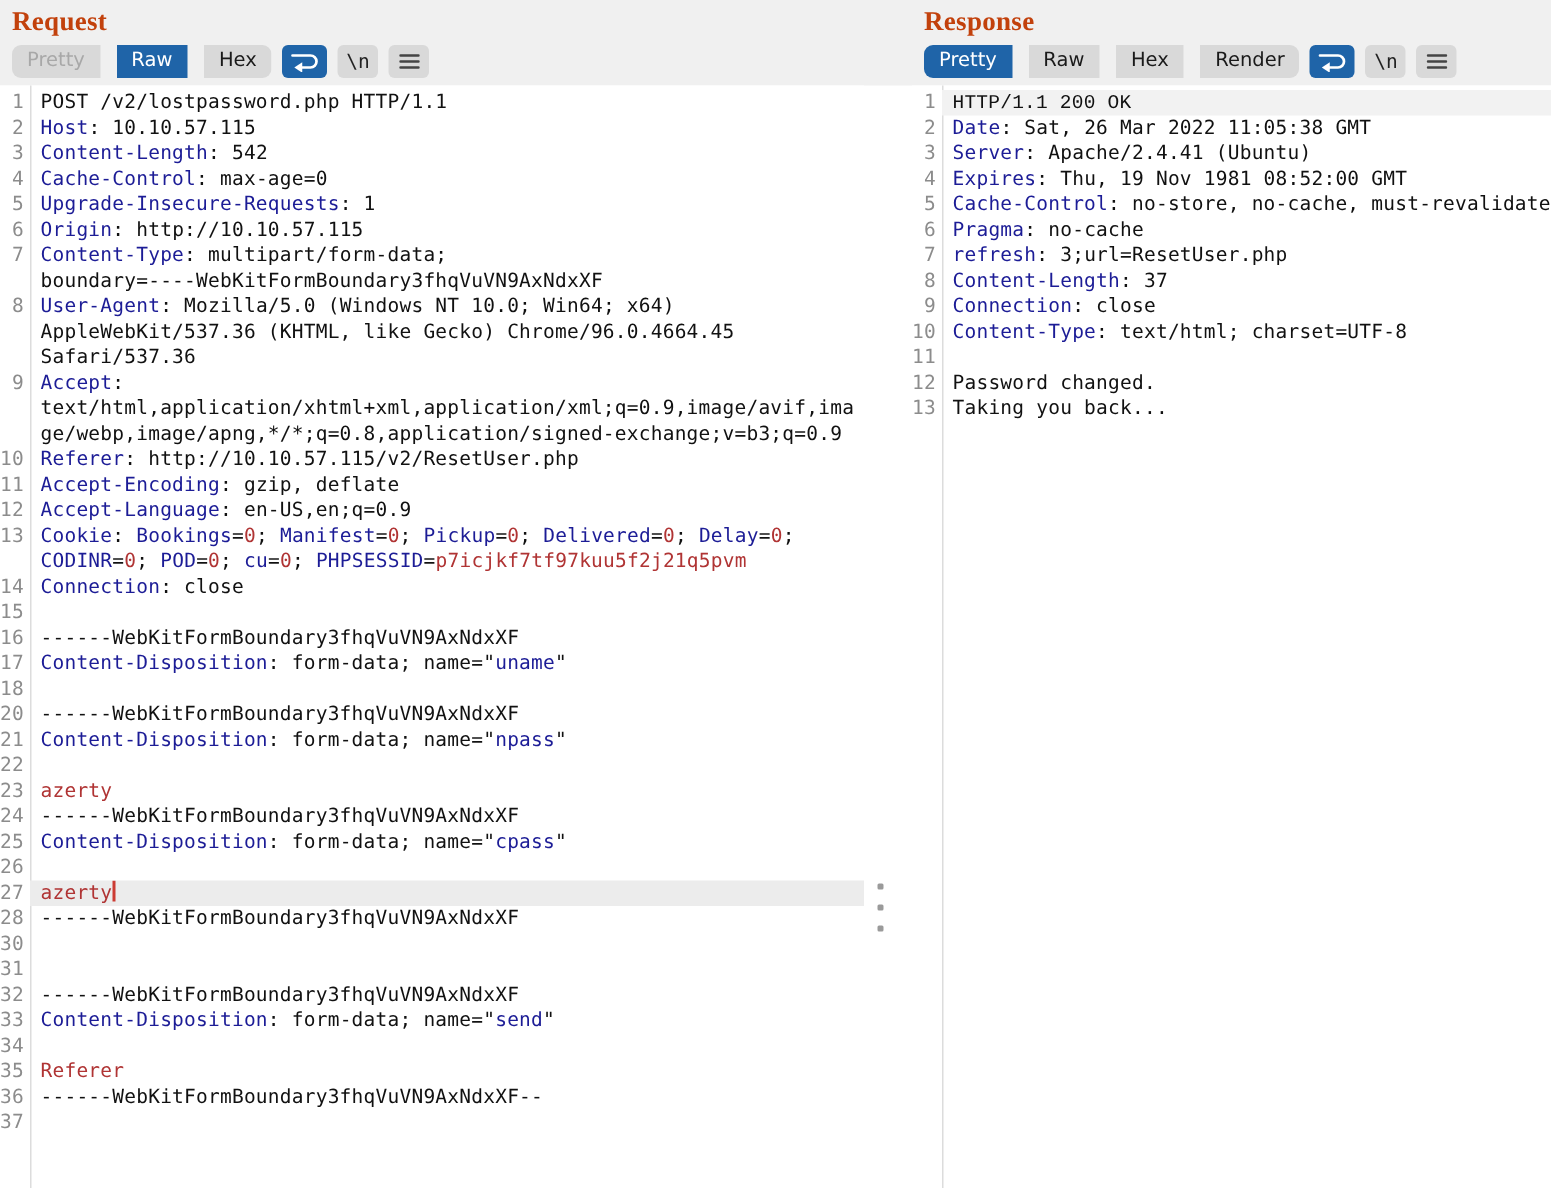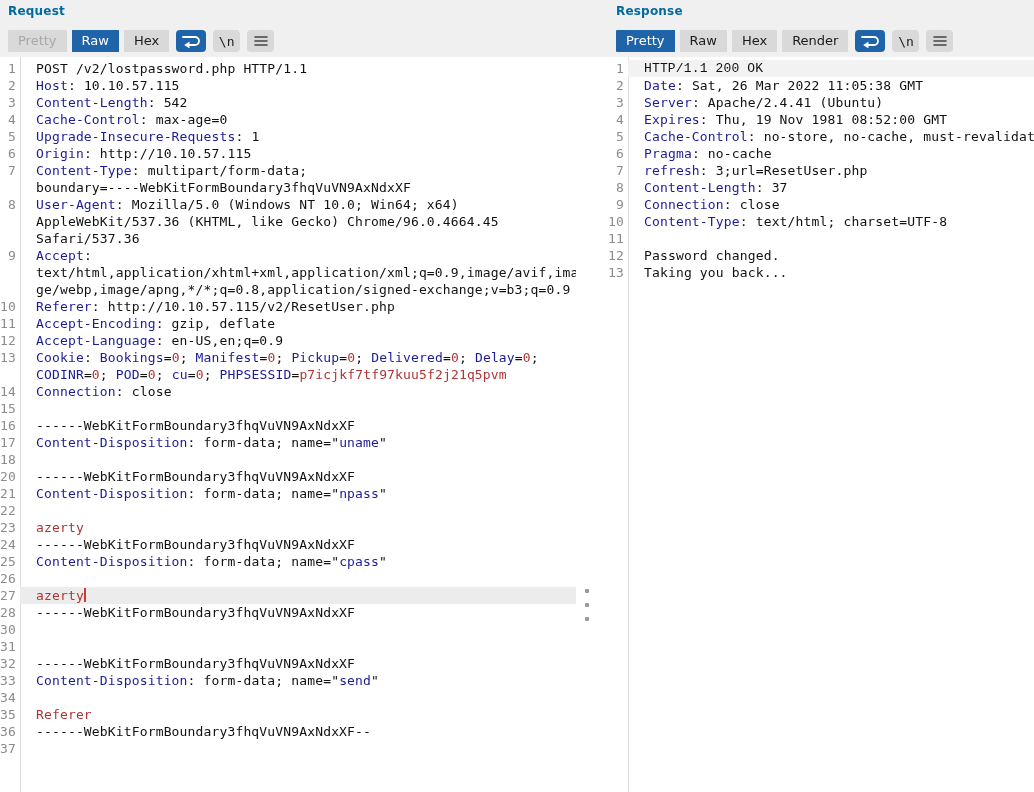--- a/index.html
+++ b/index.html
@@ -9,25 +9,25 @@
     background:#ffffff; font-family:"DejaVu Sans", sans-serif;
   }
   .topstrip { position:absolute; left:0; top:0; width:1034px; height:57px; background:#f0f0f0; }
 
   .panel { position:absolute; top:0; height:792px; }
   .panel-request  { left:0;    width:576px; }
   .panel-response { left:608px; width:442px; }
 
   .panel-title {
     position:absolute; top:4px; left:8px;
-    font-size:12px; font-weight:bold; color:#0369a1; letter-spacing:.2px;
+    font-size:18px; font-weight:bold; color:#c2410c; letter-spacing:.2px;font-family:Liberation Serif, serif;
   }
 
   .toolbar { position:absolute; top:30px; left:8px; height:22px; display:flex; align-items:center; }
-  .seg { display:flex; gap:5px; border-radius:1px; overflow:hidden; }
+  .seg { display:flex; gap:11px; border-radius:6px; overflow:hidden; }
   .tab {
     background:#d9d9d9; color:#1a1a1a; font-size:13px; line-height:16px;
     padding:3px 10px; cursor:default; user-select:none;
   }
   .tab.active   { background:#1f64a8; color:#ffffff; }
   .tab.disabled { color:#a8a8a8; }
   .btn {
     background:#d9d9d9; border-radius:4px; margin-left:7px;
     height:22px; min-width:27px; padding:0 5px;
     display:flex; align-items:center; justify-content:center;
@@ -38,21 +38,21 @@
 
   .editor { position:absolute; top:57px; left:0; right:0; bottom:0; background:#ffffff; }
   .gutterline { position:absolute; top:0; bottom:0; left:20px; width:1px; background:#dcdcdc; }
   .rows {
     position:absolute; top:3px; left:0; right:0;
     font-family:"DejaVu Sans Mono", monospace; font-size:13px;
     line-height:17px; letter-spacing:0.15px;
   }
   .row { display:flex; height:17px; white-space:pre; }
   .ln { flex:none; width:20px; padding-right:4px; text-align:right; color:#8c8c8c; }
-  .code { flex:1; padding-left:16px; overflow:hidden; color:#111; }
+  .code { flex:1; padding-left:7px; overflow:hidden; color:#111; }
   .code.hl { background:#ececec; }
   .panel-response .code.hl { background:#f2f2f2;font-family:Liberation Mono, monospace; }
   .code span.h { color:#1c1c96; }
   .code span.t { color:#111111; }
   .code span.v { color:#b03434; }
   .cursor { display:inline-block; width:2px; height:14px; background:#cc3b33; vertical-align:-2px; }
 
   .splitter {
     position:absolute; left:581px; top:589px; width:12px; height:32px;
     display:flex; flex-direction:column; align-items:center; justify-content:space-between;

